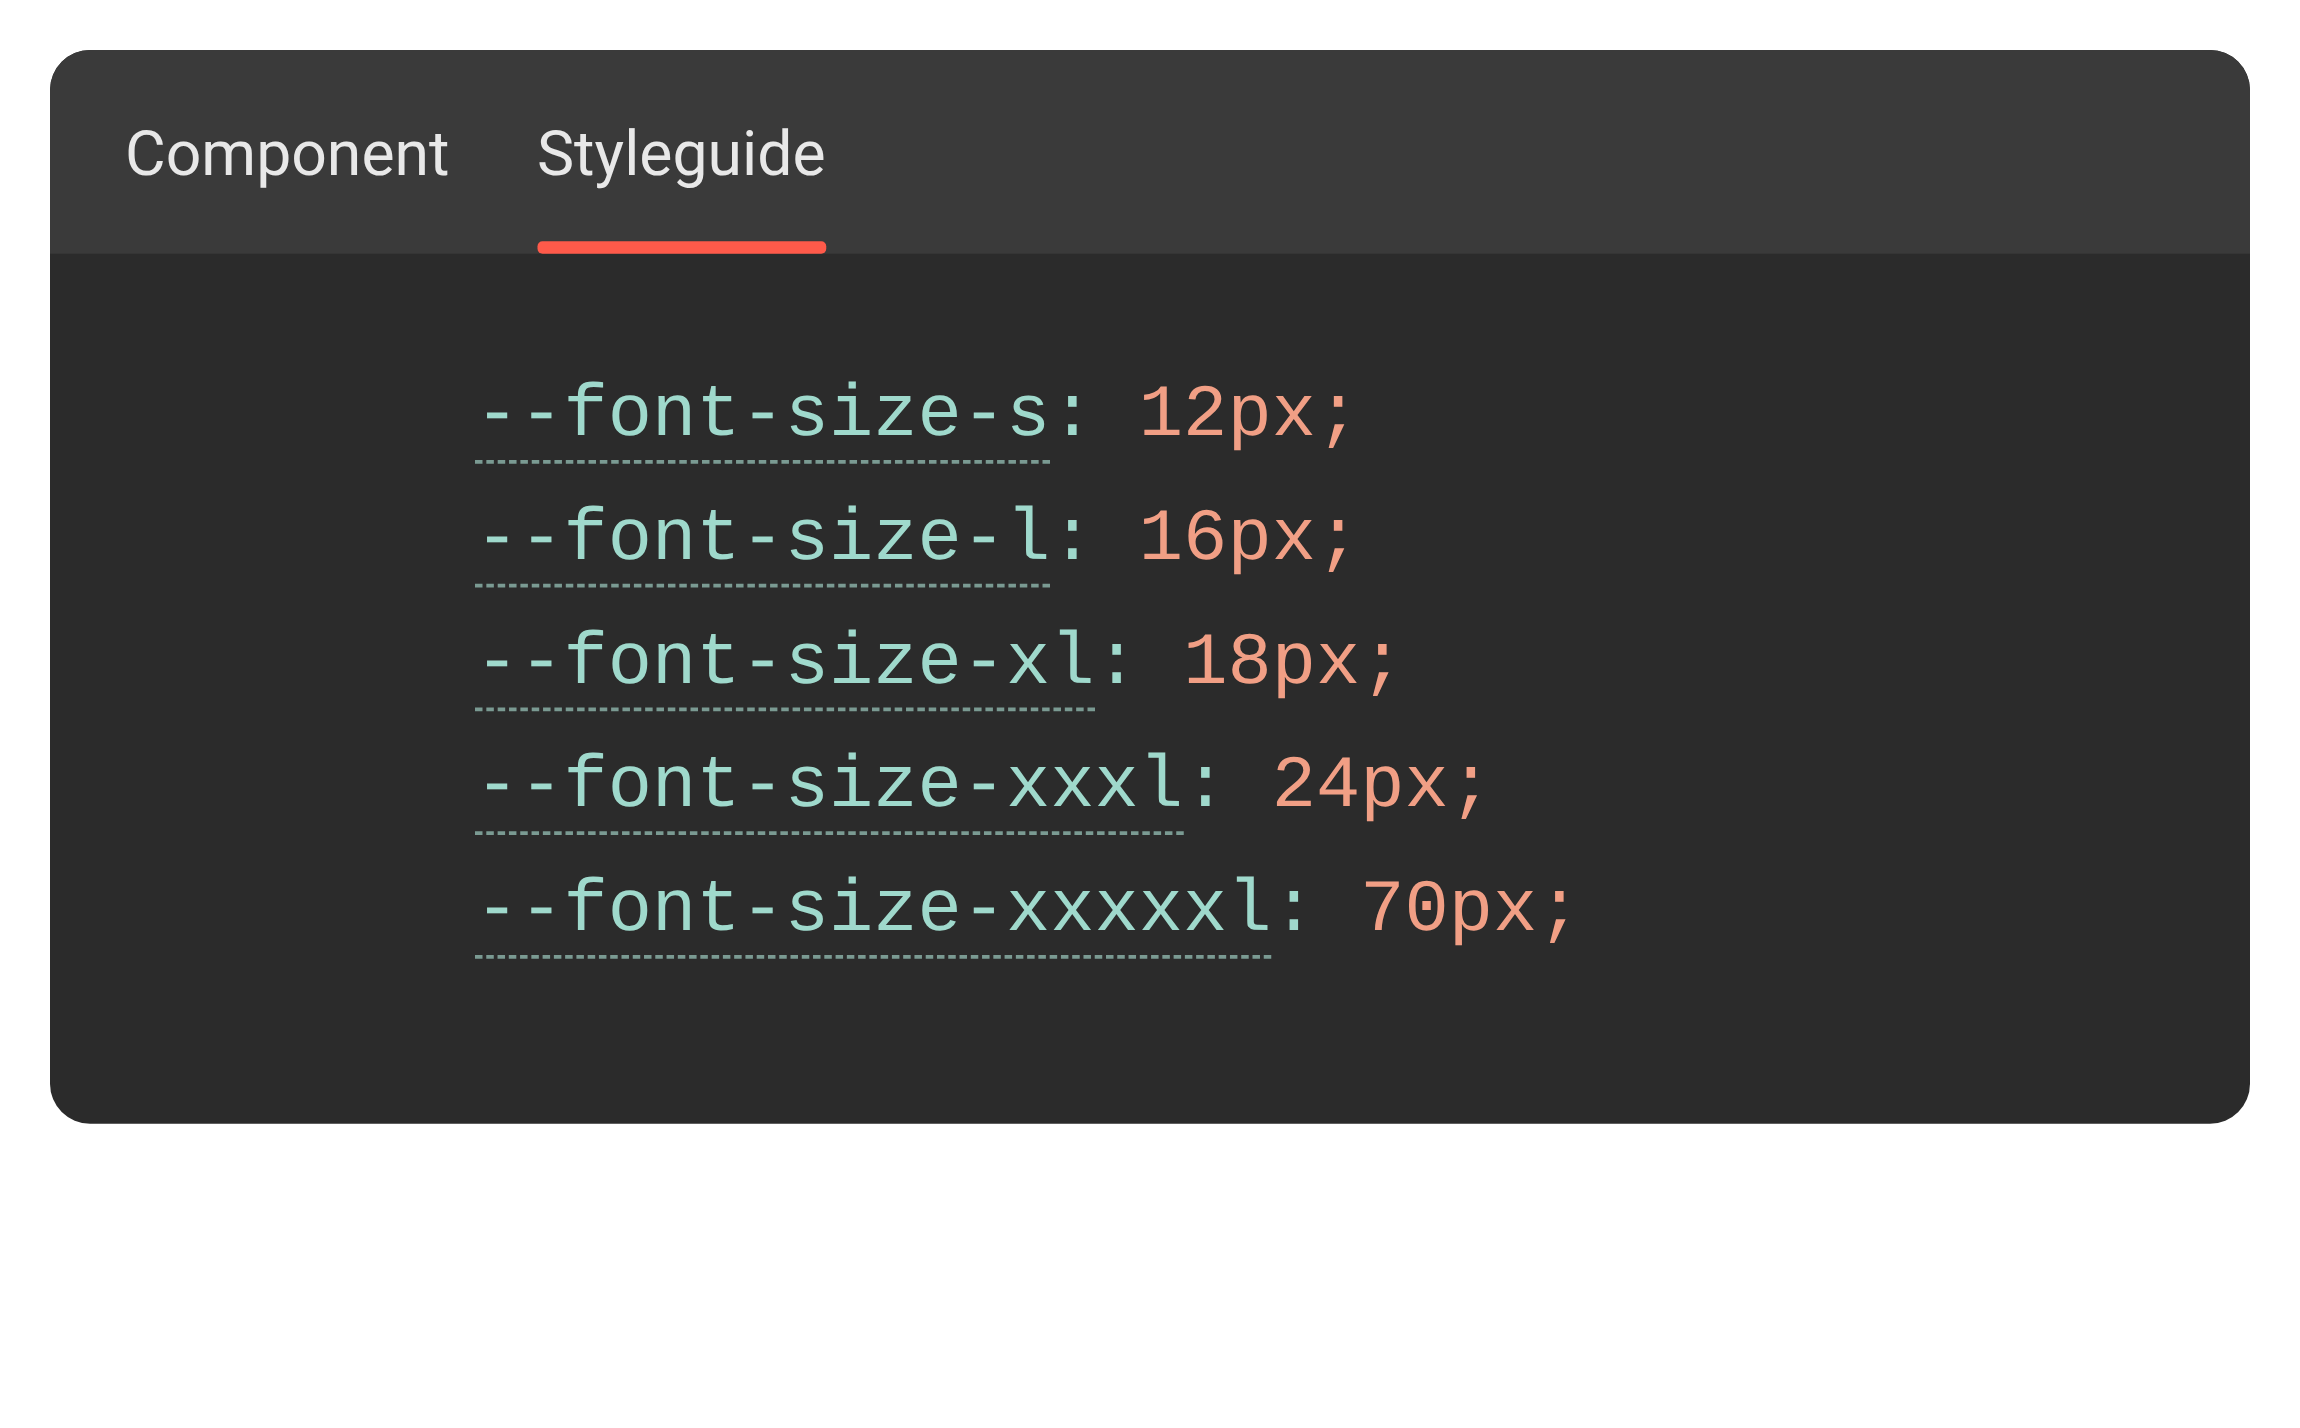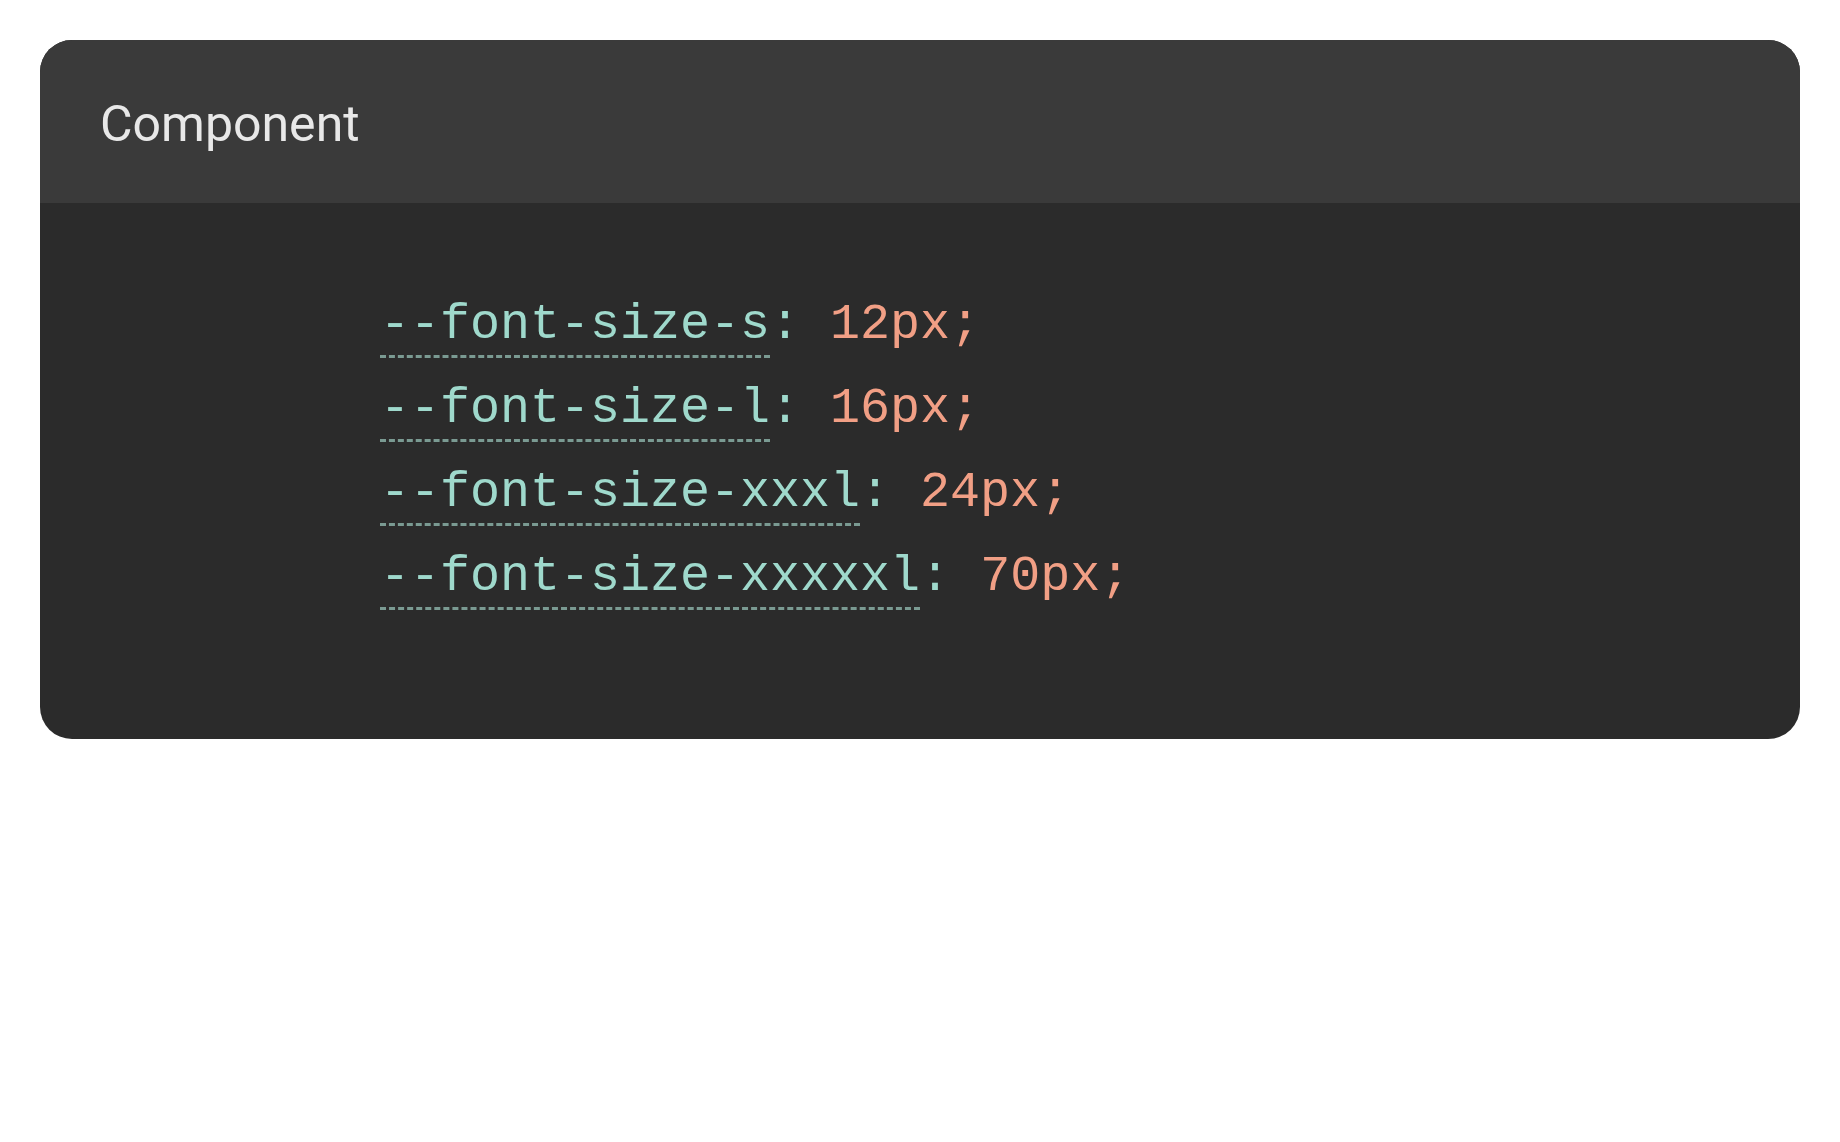--- a/index.html
+++ b/index.html
@@ -48,21 +48,21 @@
       left: 0;
       right: 0;
       height: 10px;
       background: #ff5a4a;
       border-radius: 4px;
     }
     
     .code-area {
       padding: 80px 60px 120px 340px;
       font-family: "SF Mono", Menlo, Monaco, Consolas, "Courier New", monospace;
-      font-size: 50px;
+      font-size: 59px;
       line-height: 1.68;
     }
     
     .code-line {
       white-space: pre;
     }
     
     .var-name {
       color: #9fd9cc;
       border-bottom: 3px dashed #7a9a92;
@@ -80,20 +80,22 @@
     .semi {
       color: #f19f85;
     }
   </style>
 </head>
 <body>
 
 <div class="panel">
   <div class="tabs">
     <div class="tab">Component</div>
+    <div class="tab active">Styleguide</div>
   </div>
   <div class="code-area">
     <div class="code-line"><span class="var-name">--font-size-s</span><span class="colon">:</span> <span class="value">12px</span><span class="semi">;</span></div>
     <div class="code-line"><span class="var-name">--font-size-l</span><span class="colon">:</span> <span class="value">16px</span><span class="semi">;</span></div>
+    <div class="code-line"><span class="var-name">--font-size-xl</span><span class="colon">:</span> <span class="value">18px</span><span class="semi">;</span></div>
     <div class="code-line"><span class="var-name">--font-size-xxxl</span><span class="colon">:</span> <span class="value">24px</span><span class="semi">;</span></div>
     <div class="code-line"><span class="var-name">--font-size-xxxxxl</span><span class="colon">:</span> <span class="value">70px</span><span class="semi">;</span></div>
   </div>
 </div>
 
 </body></html>

